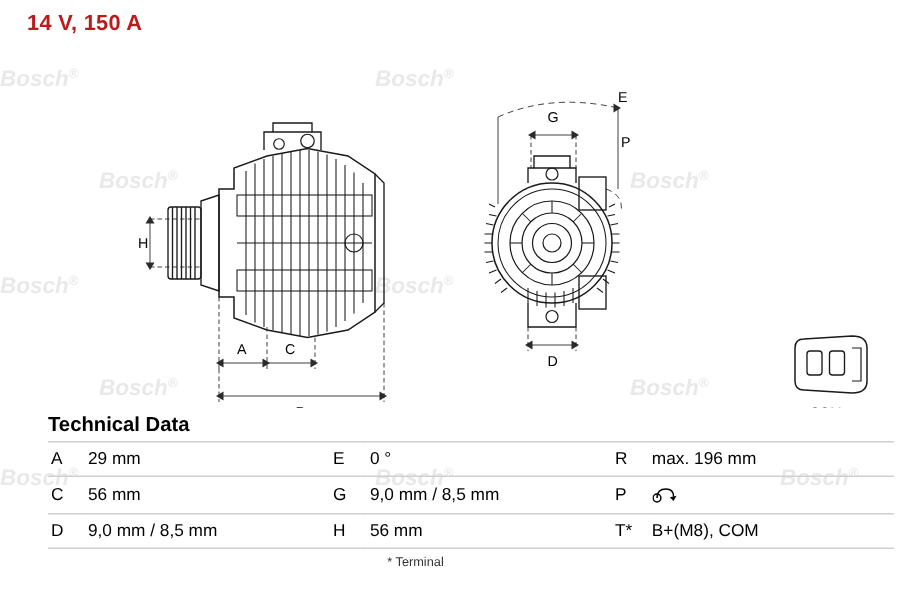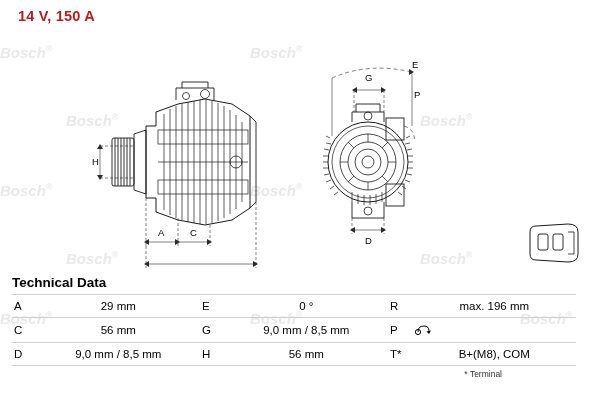--- a/index.html
+++ b/index.html
@@ -42,21 +42,21 @@
   .drawing {
     position: absolute;
     left: 0; top: 26px;
     width: 600px; height: 246px;
   }
   svg { display: block; }
 
   
   .td-wrap {
     position: absolute;
-    left: 12px; top: 275px;
+    left: 32px; top: 275px;
     width: 564px;
   }
   .td-title {
     font-size: 13.5px;
     font-weight: bold;
     color: #000;
     margin-bottom: 4px;
   }
   table.td {
     width: 100%;
@@ -65,26 +65,26 @@
     color: #000;
   }
   table.td td {
     border-top: 1px solid #cfcfcf;
     padding: 5px 2px 5px 2px;
     vertical-align: middle;
     height: 22px;
   }
   table.td tr:last-child td { border-bottom: 1px solid #cfcfcf; }
   td.key { width: 22px; padding-left: 4px; }
-  td.val { width: 146px; text-align: center; }
+  td.val { width: 146px; }
   .footnote {
     margin-top: 3px;
     font-size: 8.5px;
     color: #333;
-    text-align: right;
+    text-align: center;
     padding-right: 74px;
   }
 </style>
 </head>
 <body>
 
 <div id="page">
 
   <div id="watermark-layer">
       <div class="wm" style="left: 0px; top: 44px;"><span>Bosch</span><span class="reg">®</span></div>

